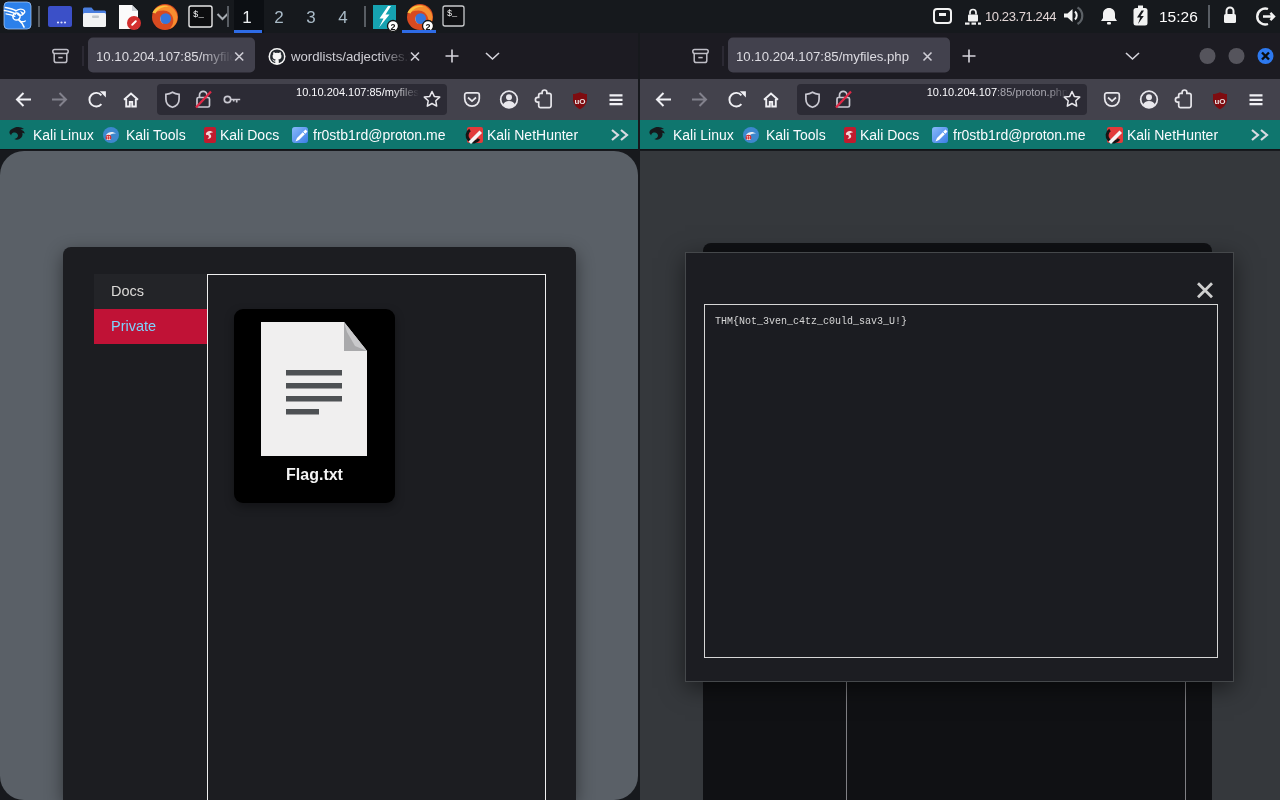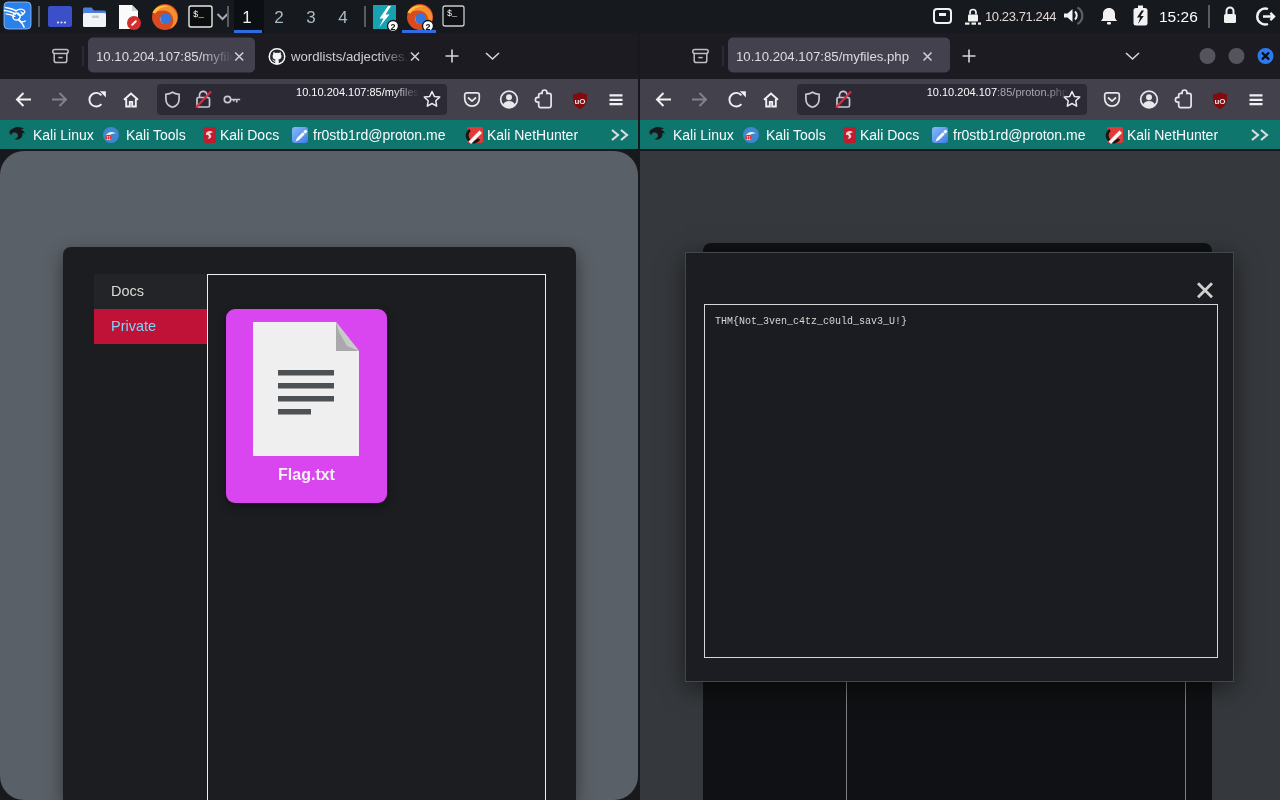--- a/index.html
+++ b/index.html
@@ -18,21 +18,21 @@
 .urltxt { position:absolute; top:7px; font-size:11px; color:#fbfbfe; white-space:nowrap; overflow:hidden;text-align:right; }
 .bkitem { position:absolute; top:5px; height:20px; color:#fbfbfe; font-size:14px; line-height:20px; white-space:nowrap; }
 .gray { color:#a7a6af; }
 
 #pageL { position:absolute; left:0; top:0; width:100%; height:100%; background:#5a6067;border-radius:24px; }
 #cardL { position:absolute; left:63px; top:96px; width:513px; height:553px; background:#1c1d21; border-radius:8px 8px 0 0; box-shadow:0 6px 18px rgba(0,0,0,.45); }
 .flist { position:absolute; left:31px; top:27px; width:113px; }
 .fitem { width:113px; color:#dcdad8; font-size:14.5px; line-height:19.2px; background:#232428; padding:8px 0 8px 17px; }
 .fitem.red { background:#c01236; color:#7dd3fc; }
 .fpanel { position:absolute; left:144px; top:27px; width:339px; height:530px; border:1px solid #efefef; }
-.tile { position:absolute; left:18px; top:34px; width:161px; height:194px; background:#d946ef; border-radius:9px; box-shadow:0 4px 10px rgba(0,0,0,.35); }
+.tile { position:absolute; left:26px; top:34px; width:161px; height:194px; background:#000000; border-radius:9px; box-shadow:0 4px 10px rgba(0,0,0,.35); }
 
 #pageR { position:absolute; left:0; top:0; width:100%; height:100%; background:#35383c; }
 #cardR { position:absolute; left:63px; top:92px; width:509px; height:558px; background:#101114; border-radius:8px 8px 0 0; }
 #modal { position:absolute; left:45px; top:101px; width:549px; height:430px; background:#1c1d22; border:1px solid #45484b; box-shadow:0 6px 22px rgba(0,0,0,.5); }
 #mclose { position:absolute; right:18px; top:27px; width:20px; height:20px; }
 #mtext { position:absolute; left:18px; top:51px; width:514px; height:354px; border:1.5px solid #d6d6d6; background:#1b1c21; color:#d6d6d6; font-family:"Liberation Mono", monospace; font-size:10px; padding:11px 0 0 10px; }
 </style>
 </head>
 <body>
 <div id="panel">

